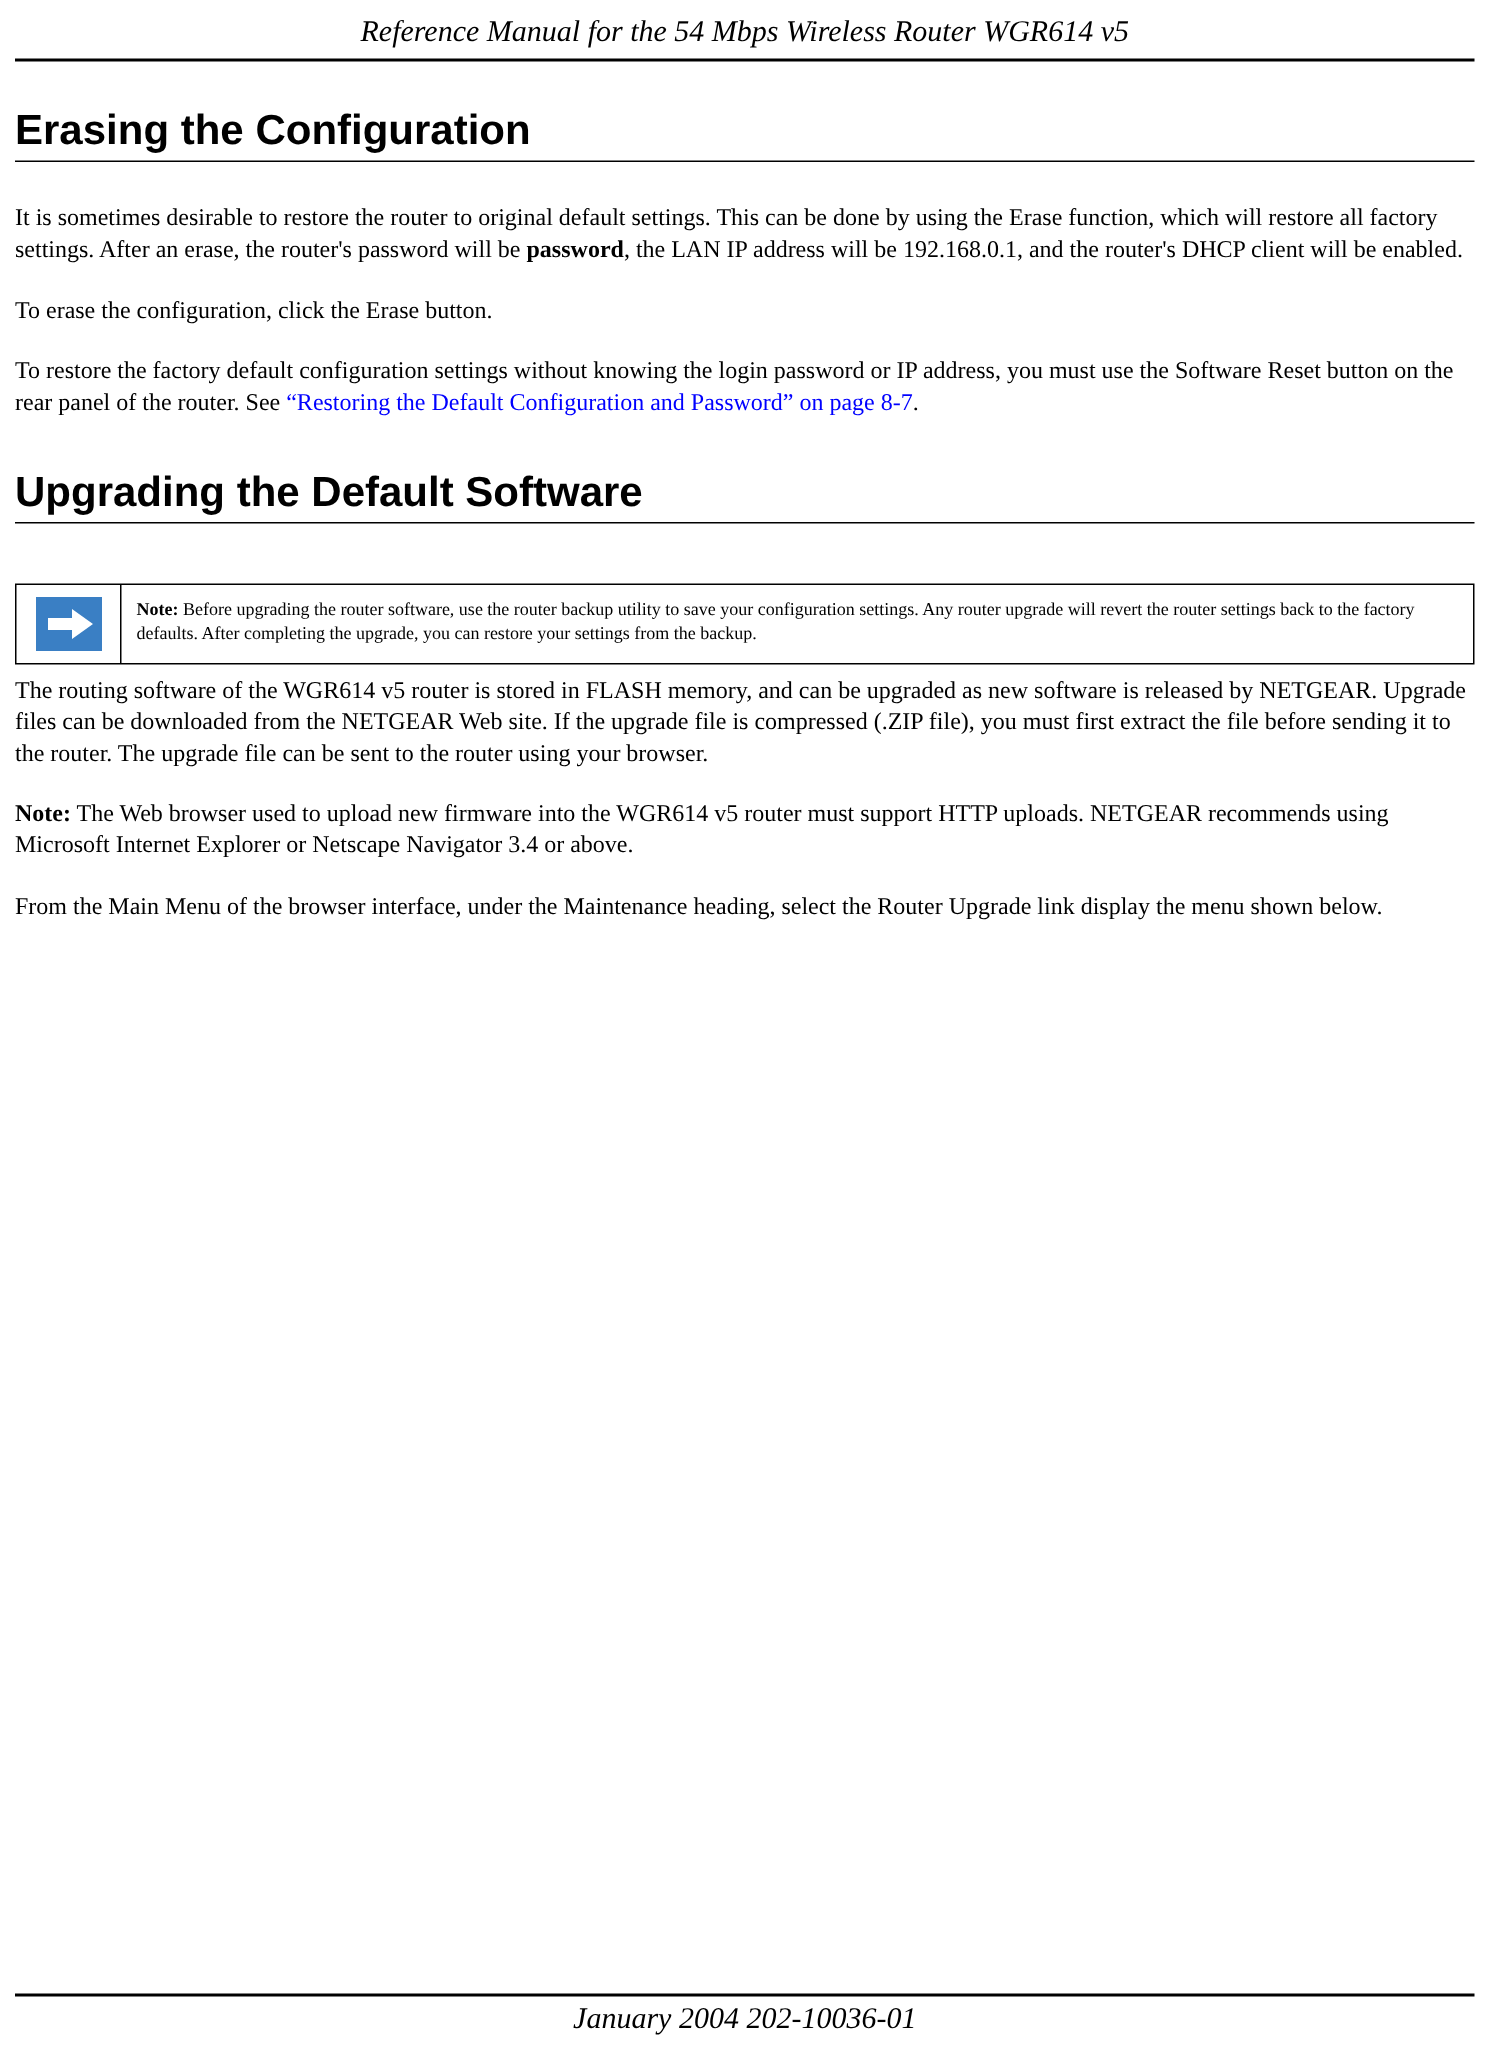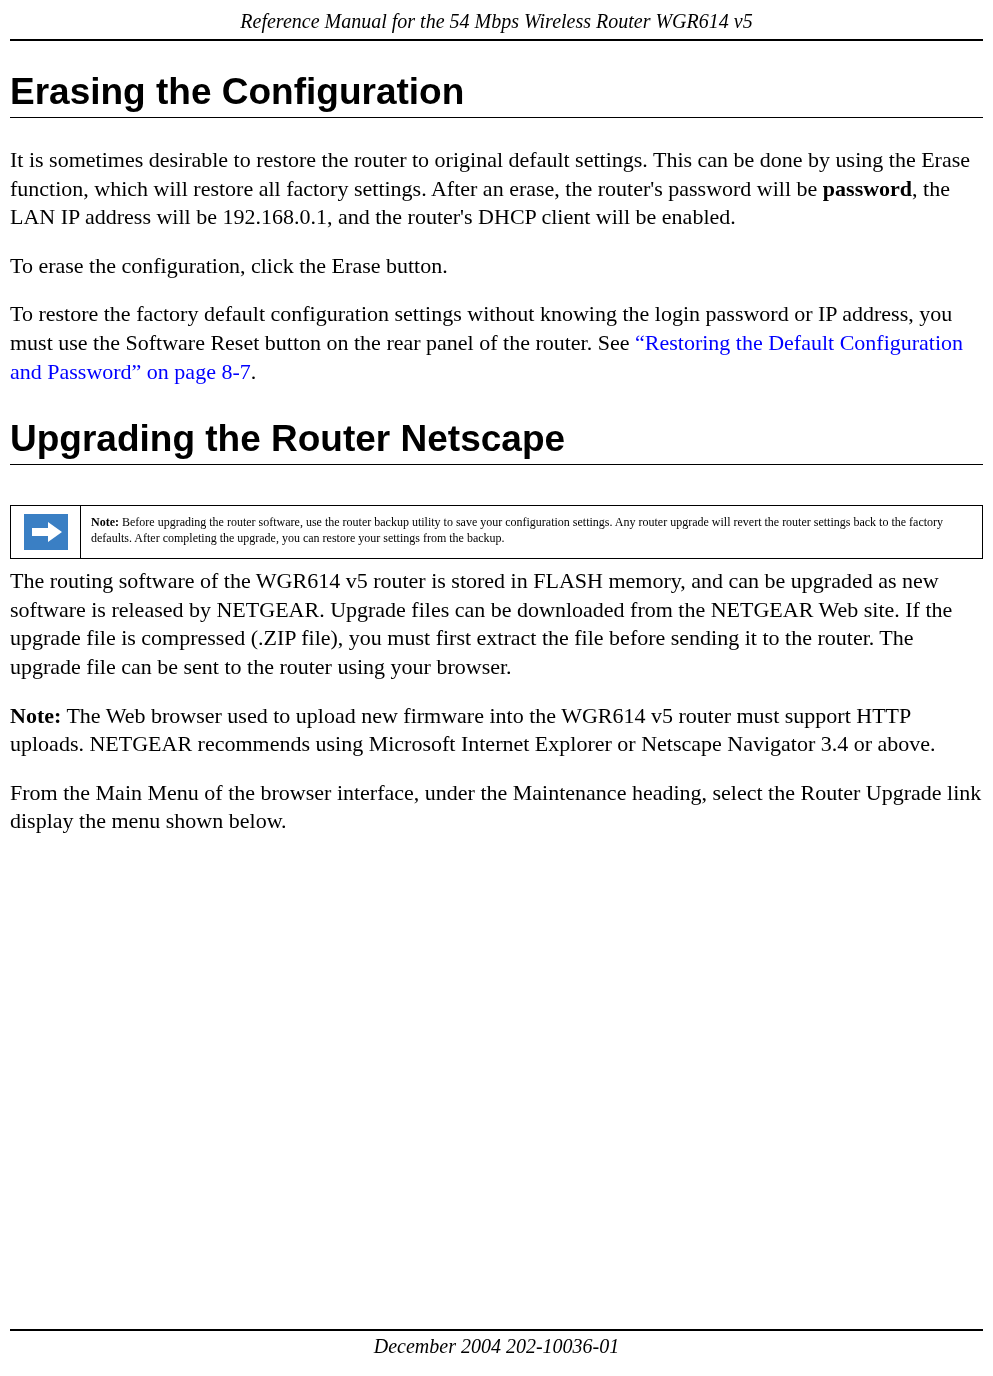--- a/index.html
+++ b/index.html
@@ -23,30 +23,30 @@
       padding: 10px 0 6px 0;
     }
     .header-rule {
       border: none;
       border-top: 2px solid #000;
       margin-bottom: 30px;
     }
     .section-heading {
       font-family: Arial, Helvetica, sans-serif;
       font-weight: bold;
-      font-size: 37px;
+      font-size: 28px;
       margin-bottom: 4px;
     }
     .section-rule {
       border: none;
       border-top: 1px solid #000;
       margin-bottom: 28px;
     }
     .body-text {
-      font-size: 22px;
+      font-size: 16px;
       line-height: 1.3;
       margin-bottom: 20px;
     }
     .bold {
       font-weight: bold;
     }
     .link {
       color: #0000FF;
       cursor: pointer;
     }
@@ -109,21 +109,21 @@
 <p class="body-text">
   <span>It is sometimes desirable to restore the router to original default settings. This can be done by using the Erase function, which will restore all factory settings. After an erase, the router's password will be </span><span class="bold">password</span><span>, the LAN IP address will be 192.168.0.1, and the router's DHCP client will be enabled.</span>
 </p>
 
 <p class="body-text">To erase the configuration, click the Erase button.</p>
 
 <p class="body-text">
   <span>To restore the factory default configuration settings without knowing the login password or IP address, you must use the Software Reset button on the rear panel of the router. See </span><span class="link">“Restoring the Default Configuration and Password” on page 8-7</span><span>.</span>
 </p>
 
-<h2 class="section-heading" style="margin-top: 32px;">Upgrading the Router Netscape</h2>
+<h2 class="section-heading" style="margin-top: 32px;">Upgrading the Default Software</h2>
 <hr class="section-rule">
 
 <div class="note-box">
   <div class="note-icon-cell">
     <svg class="note-icon" viewBox="0 0 44 36">
       <rect x="0" y="0" width="44" height="36" fill="#3A7FC4"></rect>
       <path d="M 8 14 L 24 14 L 24 8 L 38 18 L 24 28 L 24 22 L 8 22 Z" fill="#FFFFFF"></path>
     </svg>
   </div>
   <div class="note-text-cell">
@@ -134,14 +134,14 @@
 <p class="body-text">The routing software of the WGR614 v5 router is stored in FLASH memory, and can be upgraded as new software is released by NETGEAR. Upgrade files can be downloaded from the NETGEAR Web site. If the upgrade file is compressed (.ZIP file), you must first extract the file before sending it to the router. The upgrade file can be sent to the router using your browser.</p>
 
 <p class="body-text">
   <span class="bold">Note:</span><span> The Web browser used to upload new firmware into the WGR614 v5 router must support HTTP uploads. NETGEAR recommends using Microsoft Internet Explorer or Netscape Navigator 3.4 or above.</span>
 </p>
 
 <p class="body-text">From the Main Menu of the browser interface, under the Maintenance heading, select the Router Upgrade link display the menu shown below.</p>
 
 <div class="footer">
   <hr class="footer-rule">
-  <div class="footer-center">December 2004 202-10036-01</div>
+  <div class="footer-center">January 2004 202-10036-01</div>
 </div>
 
 </body></html>

